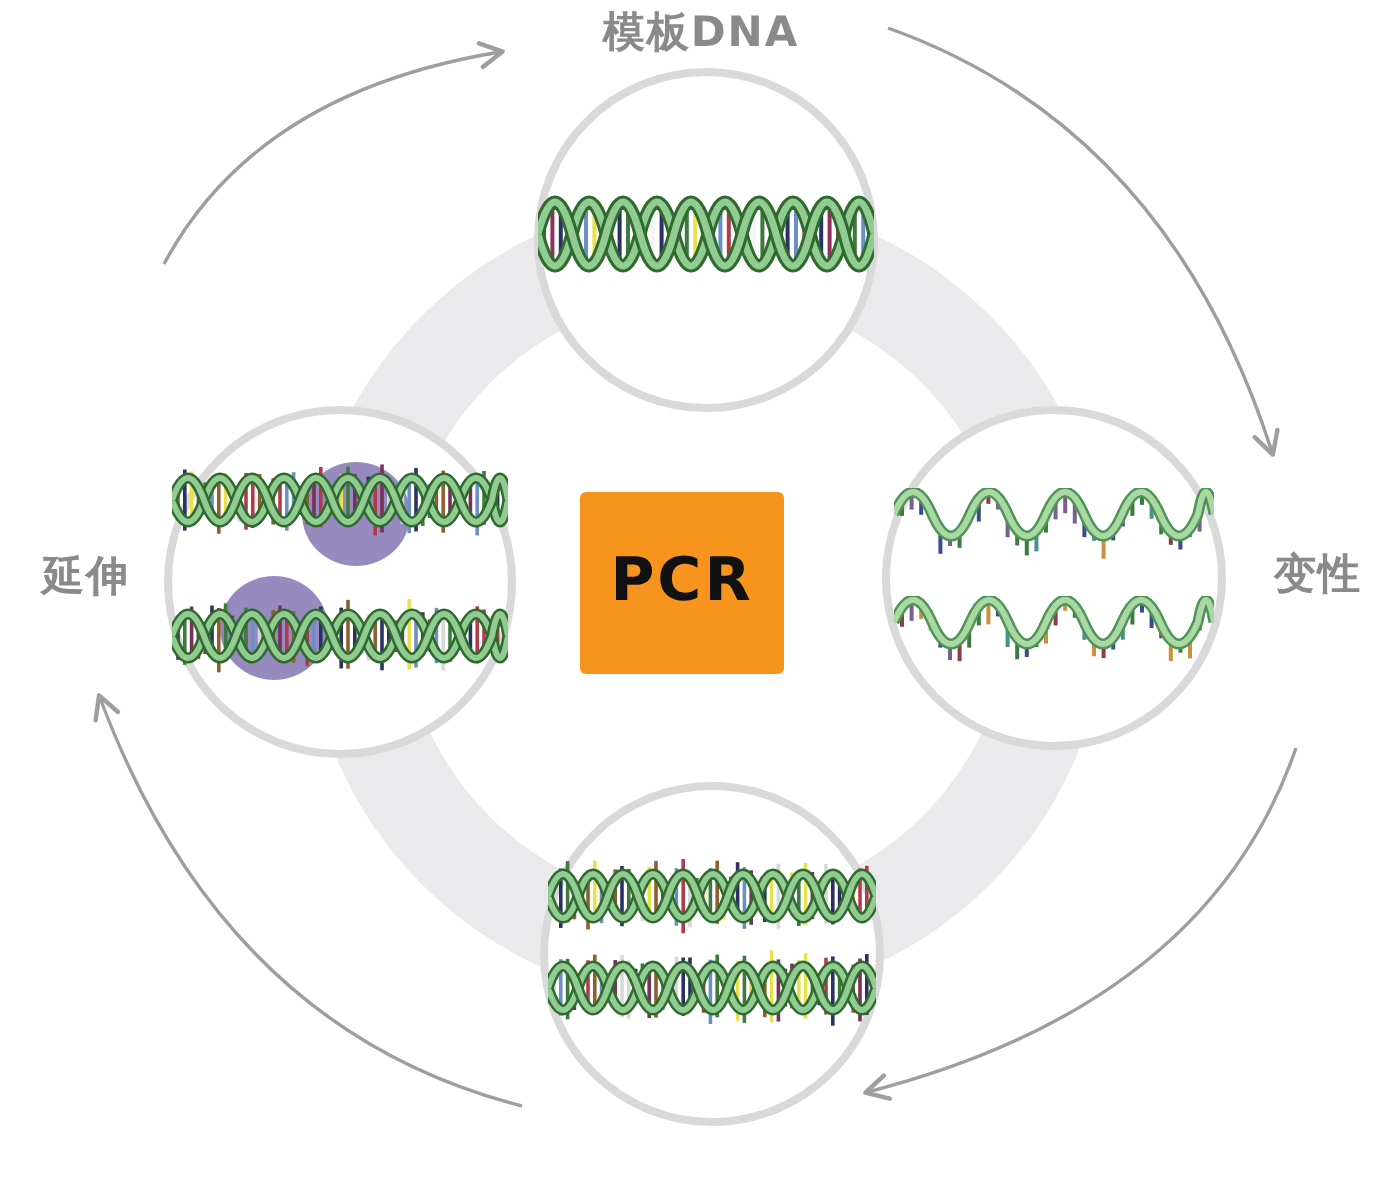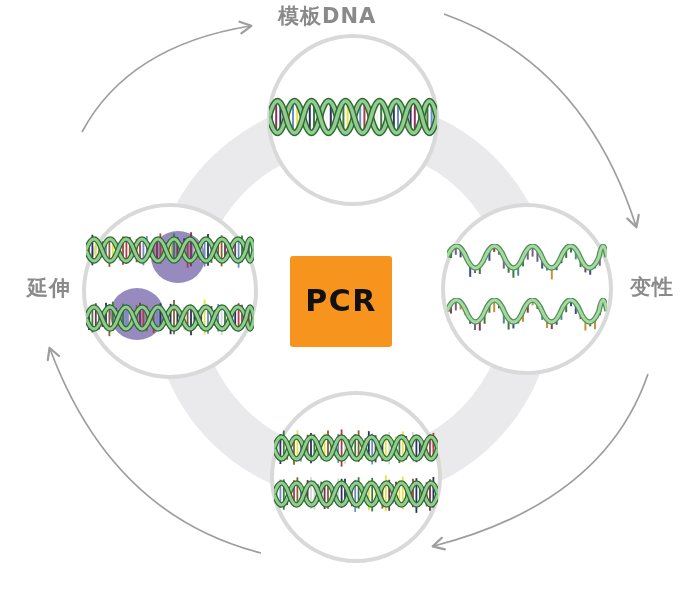--- a/index.html
+++ b/index.html
@@ -10,26 +10,26 @@
                 border:4px solid #D9D9D9;box-sizing:border-box;}
   .stage-circle svg{position:absolute;}
   .circle-top{left:267px;top:34px;width:172px;height:172px;}
   .circle-right{left:441px;top:203px;width:172px;height:172px;}
   .circle-bottom{left:270px;top:391px;width:172px;height:172px;}
   .circle-left{left:82px;top:203px;width:176px;height:176px;}
   .blob{position:absolute;border-radius:50%;background:#8D80B8;opacity:.92;}
   .blob-1{left:65px;top:24px;width:54px;height:52px;}
   .blob-2{left:24px;top:81px;width:54px;height:52px;}
   .stage-label{position:absolute;color:#8A8A8A;font-size:21px;font-weight:600;
-               text-align:left;letter-spacing:1px;line-height:1.1;}
+               text-align:center;letter-spacing:1px;line-height:1.1;}
   .label-top{left:278px;top:5px;width:145px;}
   .label-right{left:630px;top:276px;width:58px;}
   .label-bottom{left:297px;top:561px;width:115px;}
-  .label-left{left:27px;top:277px;width:58px;}
-  .center-box{position:absolute;left:290px;top:256px;width:102px;height:91px;
+  .label-left{left:14px;top:277px;width:58px;}
+  .center-box{position:absolute;left:290px;top:246px;width:102px;height:91px;
               background:#F7941E;color:#111;border-radius:3px;
               display:flex;flex-direction:column;align-items:center;justify-content:center;
               font-weight:800;gap:16px;}
   .center-box .l1{font-size:30px;line-height:1.08;letter-spacing:1.5px;}
   .center-box .l2{font-size:26px;line-height:1.2;letter-spacing:2px;}
 </style>
 </head>
 <body>
 
 <div class="canvas">

